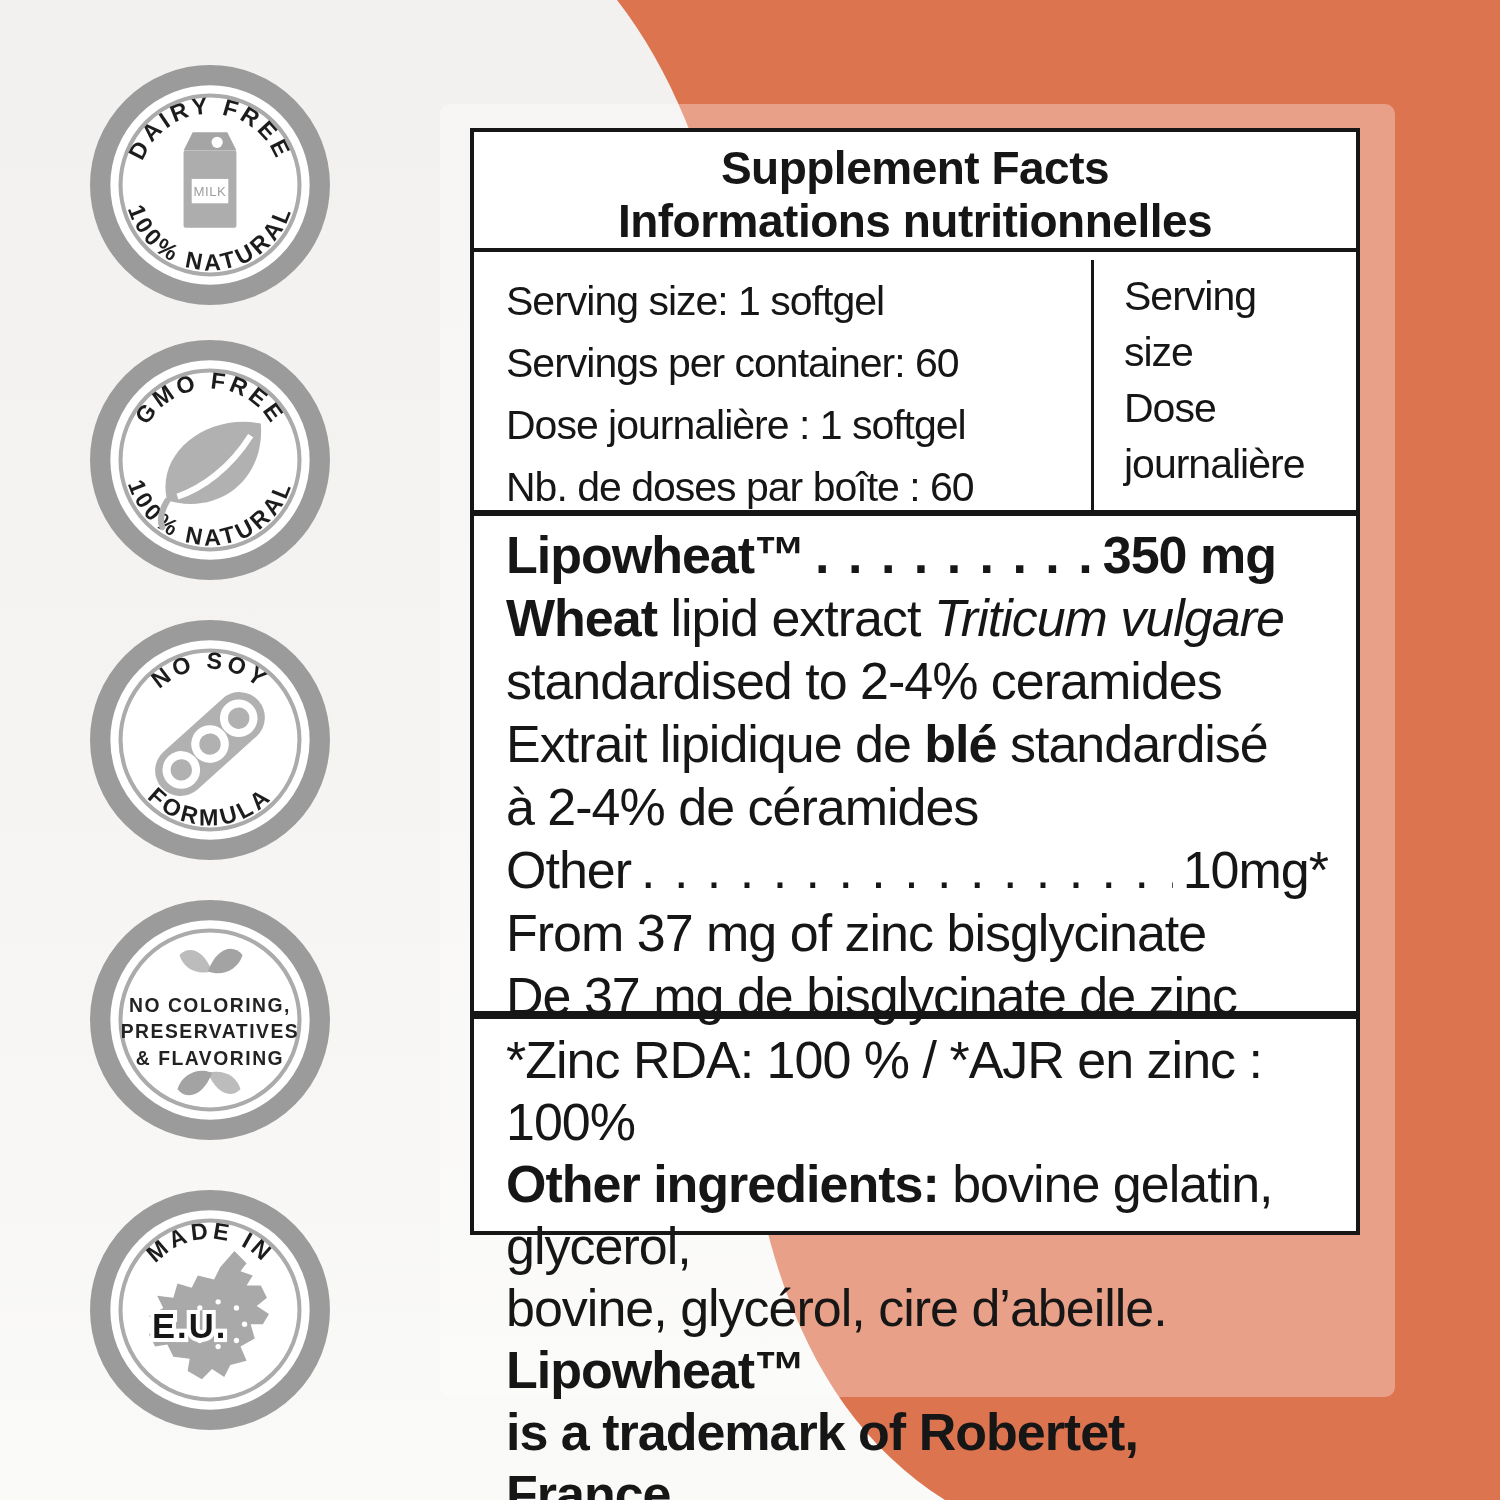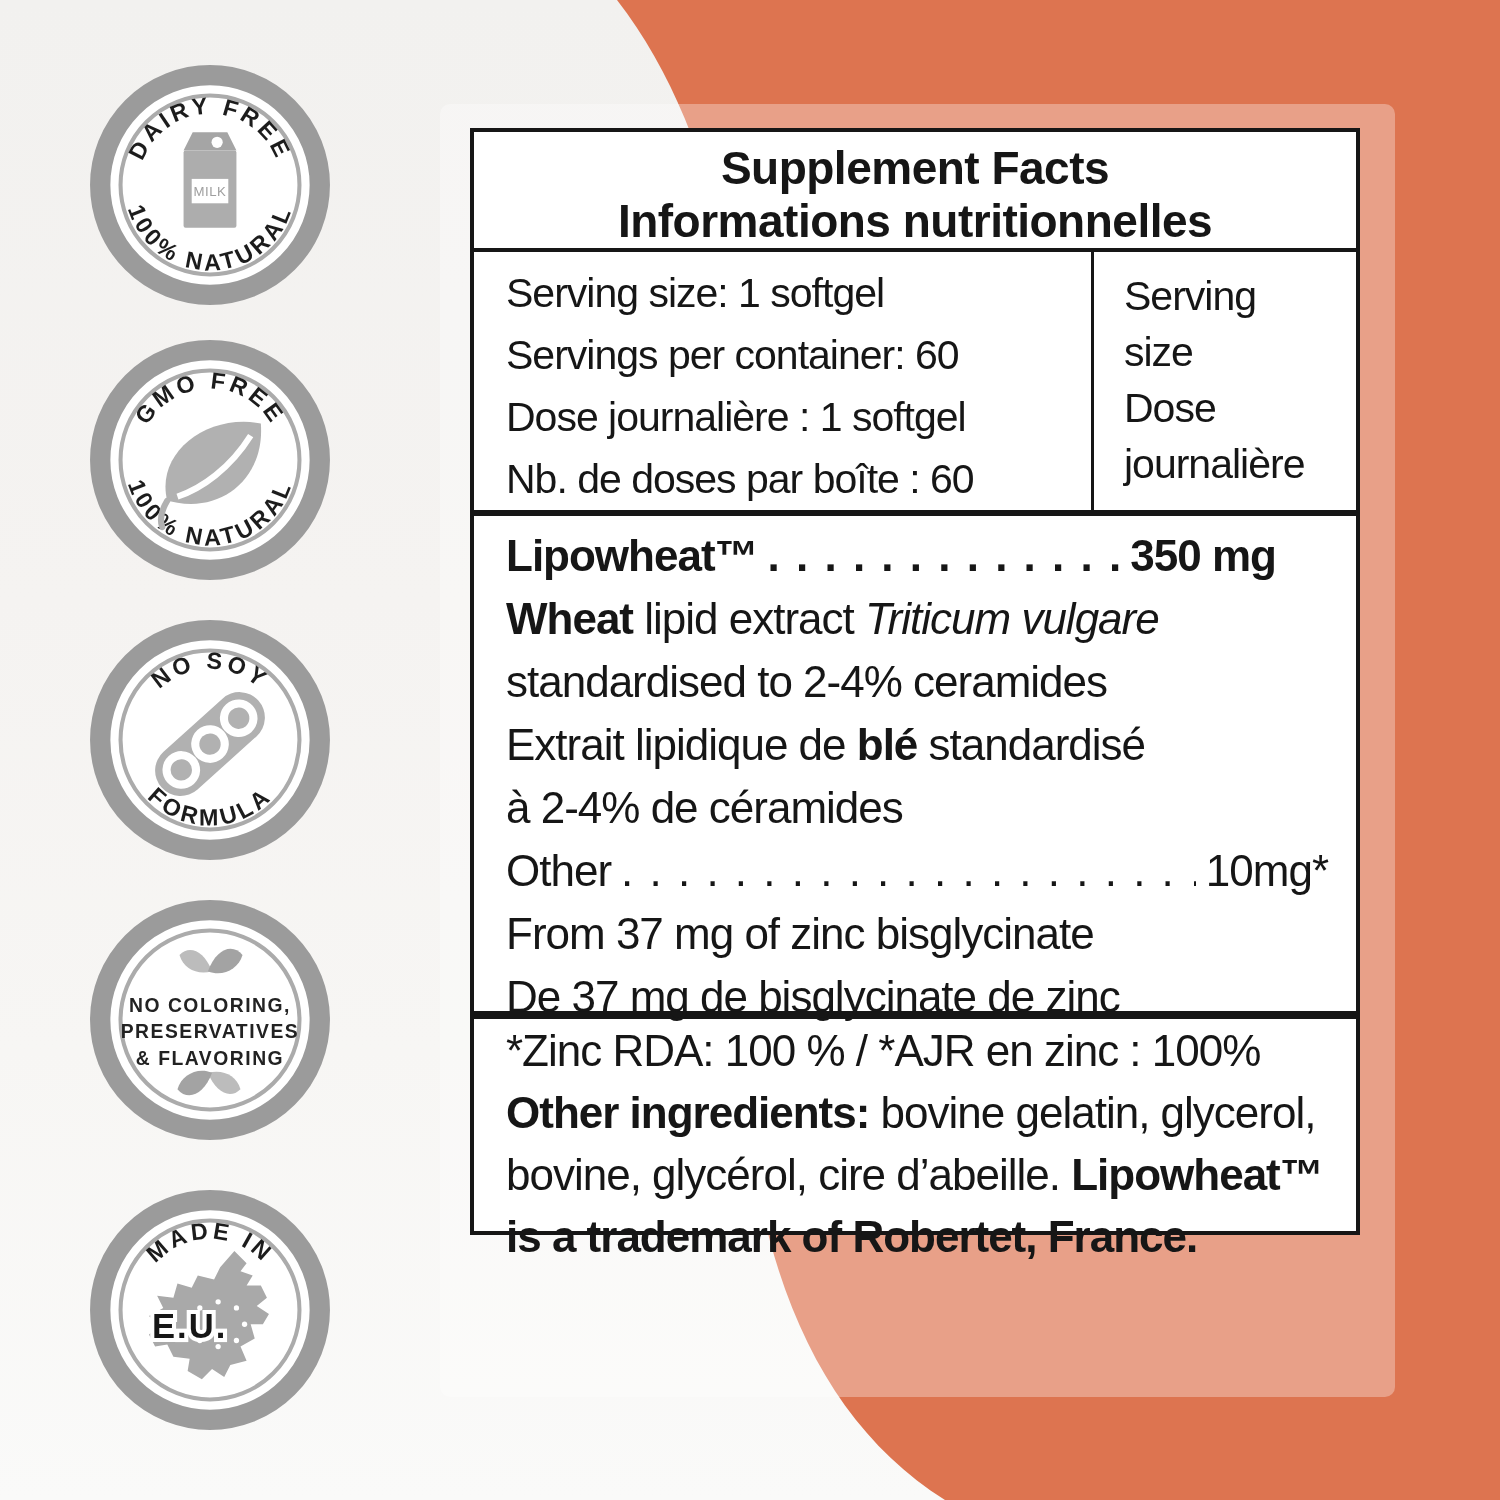--- a/index.html
+++ b/index.html
@@ -9,25 +9,25 @@
   #orange-bg{position:absolute;left:0;top:0;z-index:0;}
   .panel{position:absolute;left:440px;top:104px;width:955px;height:1293px;
     background:var(--panel-tint);border-radius:10px;z-index:1;}
   .facts-table{position:absolute;left:470px;top:128px;width:890px;height:1107px;
     box-sizing:border-box;border:4px solid var(--ink);background:#ffffff;z-index:2;
     letter-spacing:-1px;}
   .facts-header{box-sizing:border-box;height:120px;border-bottom:4px solid var(--ink);
     text-align:center;padding-top:10px;font-weight:700;font-size:46px;line-height:53px;letter-spacing:-0.5px;}
   .serving{box-sizing:border-box;height:264px;border-bottom:6px solid var(--ink);display:flex;}
   .serving-left{box-sizing:border-box;width:620px;border-right:3px solid var(--ink);
-    padding:10px 0 0 32px;font-size:41px;line-height:62px;}
+    padding:10px 0 0 32px;font-size:41px;line-height:62px;margin-top:8px;}
   .serving-right{box-sizing:border-box;flex:1;padding:16px 4px 0 30px;font-size:41px;line-height:56px;}
-  .sect{box-sizing:border-box;padding:8px 28px 0 32px;font-size:44px;line-height:63px;}
+  .sect{box-sizing:border-box;padding:8px 28px 0 32px;font-size:52px;line-height:63px;}
   .sect.mid{height:503px;border-bottom:8px solid var(--ink);}
-  .sect.foot{height:314px;line-height:62px;padding-top:1px;}
+  .sect.foot{height:314px;line-height:62px;padding-top:10px;}
   .leader-line{display:flex;align-items:baseline;white-space:nowrap;}
   .leader{flex:1;overflow:hidden;white-space:nowrap;letter-spacing:2px;margin:0 10px;}
   .b{font-weight:700;}
   .i{font-style:italic;}
   .val-gap{margin-right:52px;}
   .badge{position:absolute;left:88px;width:244px;height:244px;z-index:1;}
   .ring-outer{fill:#ffffff;stroke:var(--ring);stroke-width:20px;}
   .ring-inner{fill:none;stroke:var(--ring-light);stroke-width:4px;}
   .arc-text{font-weight:700;font-size:23px;letter-spacing:3.5px;fill:#1c1c1c;text-anchor:middle;}
   .center-line{font-weight:700;font-size:19px;letter-spacing:1.5px;fill:#222222;text-anchor:middle;}

